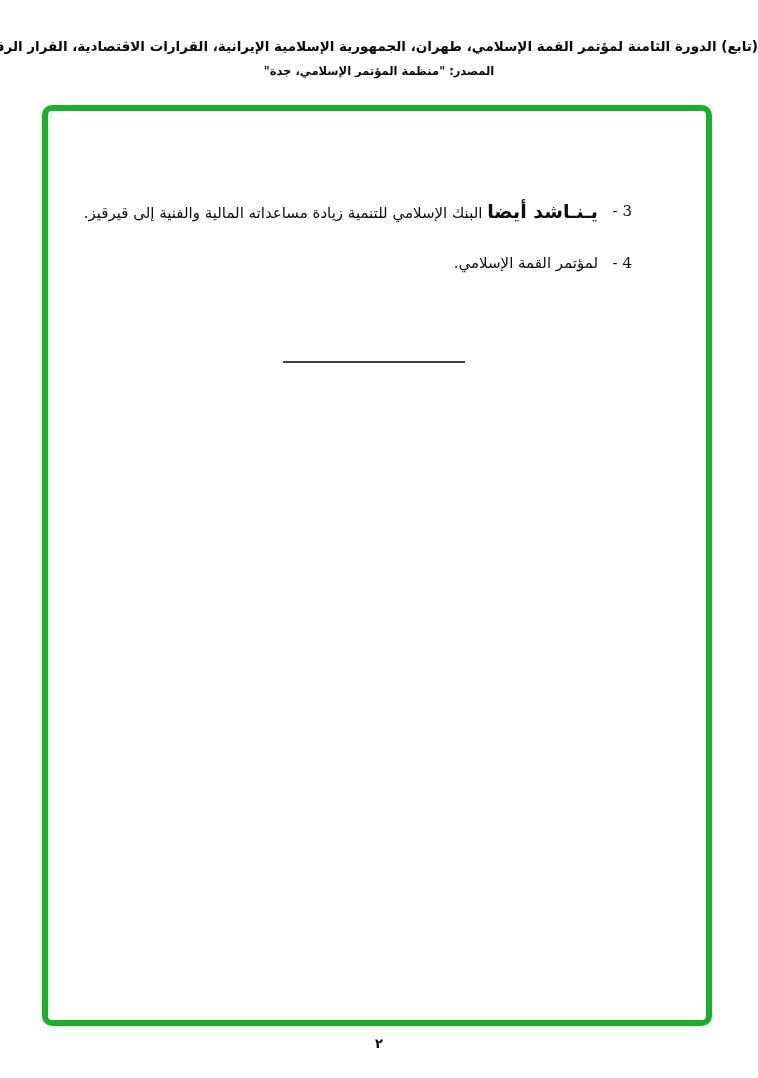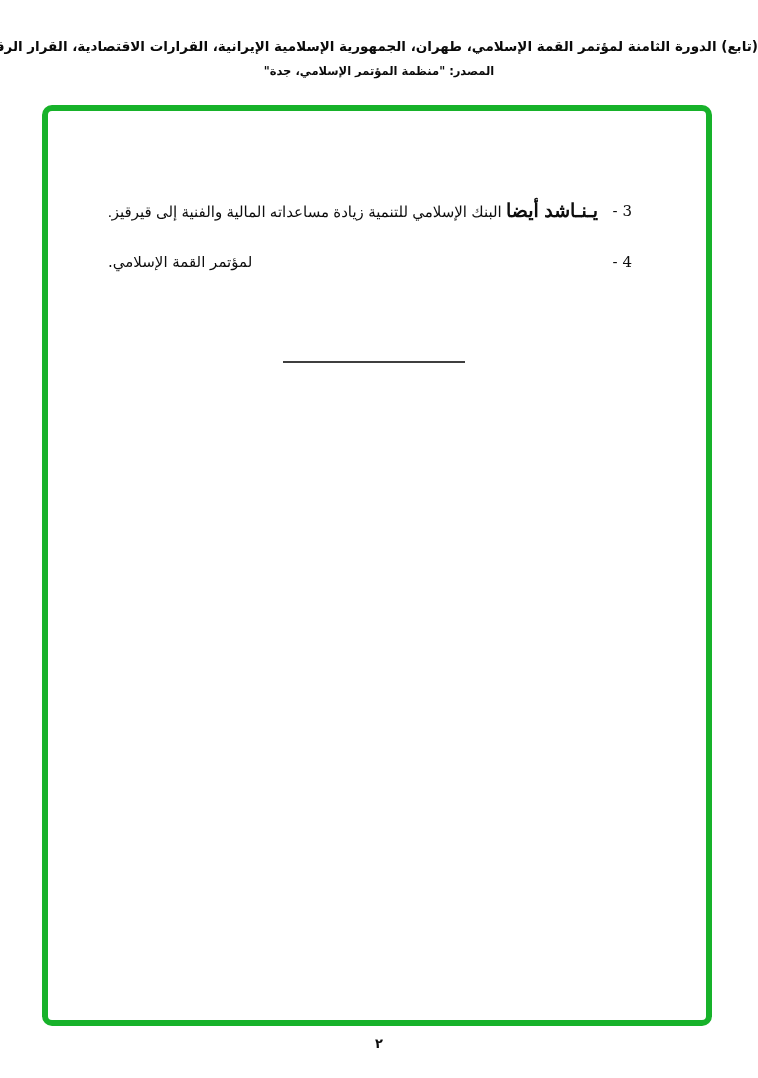--- a/index.html
+++ b/index.html
@@ -59,25 +59,24 @@
   }
   .lead {
     font-weight: bold;
     font-size: 19px;
   }
   .line-fill {
     display: block;
     white-space: nowrap;
     text-align: justify;
     text-align-last: justify;
-    font-family: Liberation Serif, serif;
   }
   .line-last {
     display: block;
-    text-align: left;
+    text-align: right;
   }
   .divider {
     position: absolute;
     left: 283px; top: 361px;
     width: 182px; height: 2px;
     background: #3f3f3f;
   }
   .page-number {
     position: absolute;
     top: 1036px; left: 0; right: 0;

